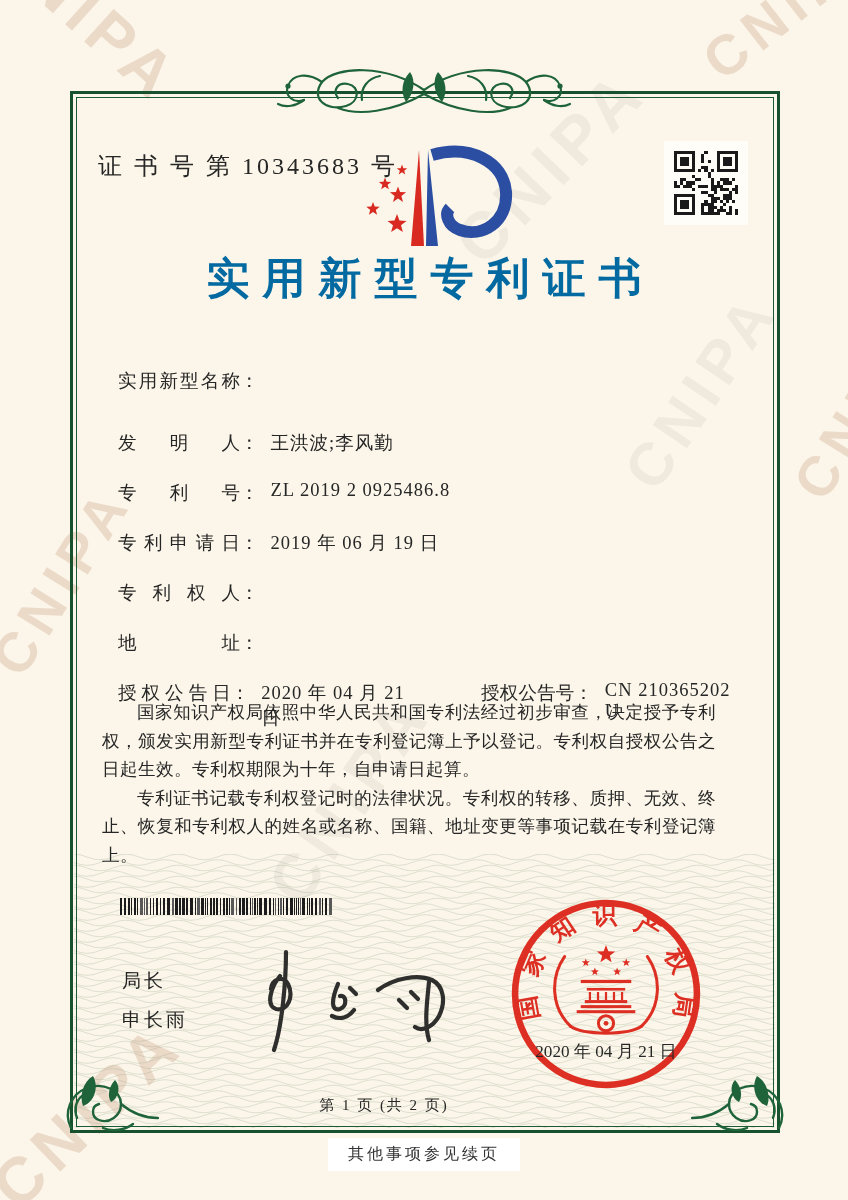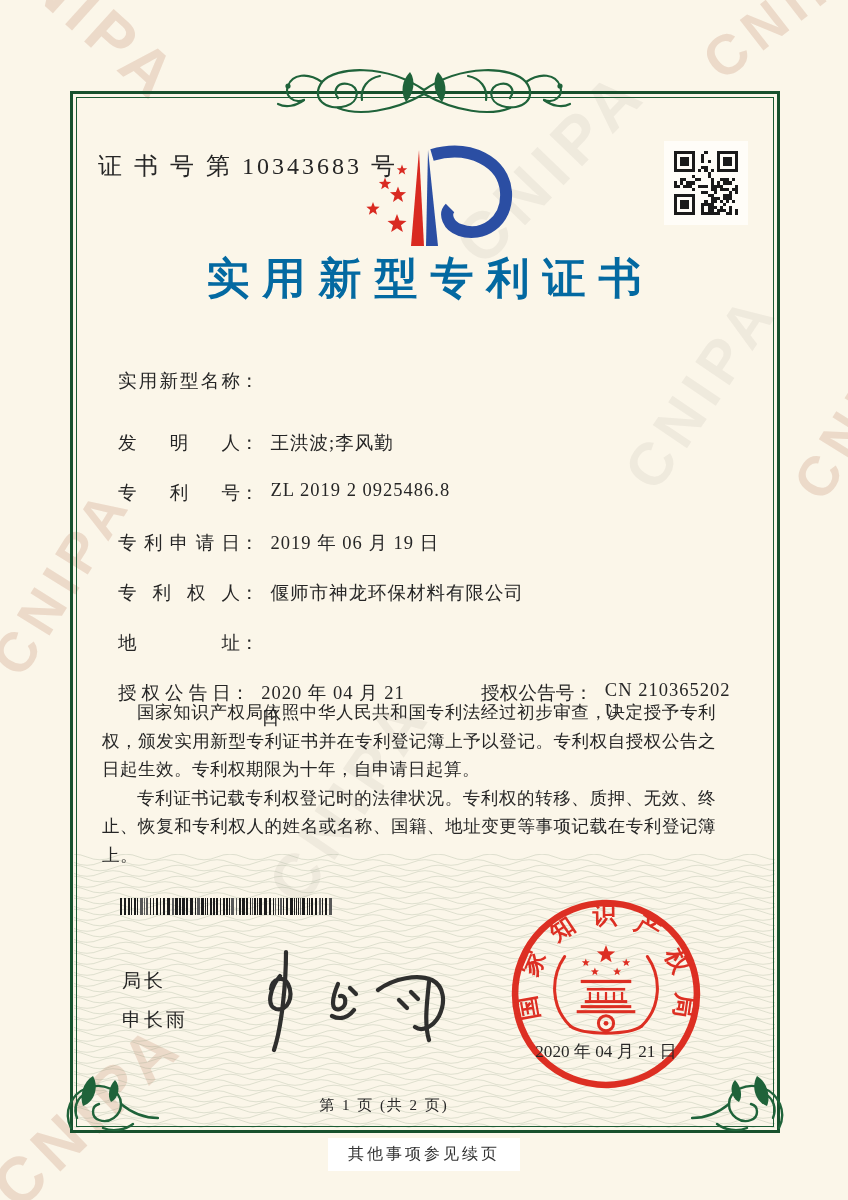--- a/index.html
+++ b/index.html
@@ -417,21 +417,20 @@
       <span class="fvalue">ZL 2019 2 0925486.8</span>
     </div>
     <div class="frow">
       <span class="flabel">专利申请日</span>
         <span class="fcolon">：</span>
       <span class="fvalue">2019 年 06 月 19 日</span>
     </div>
     <div class="frow">
       <span class="flabel">专利权人</span>
         <span class="fcolon">：</span>
-      <span class="fvalue">偃师市神龙环保材料有限公司</span>
     </div>
     <div class="frow">
       <span class="flabel">地址</span>
         <span class="fcolon">：</span>
     </div>
     <div class="frow">
       <span class="flabel">授权公告日</span>
         <span class="fcolon">：</span>
       <span class="fvalue">2020 年 04 月 21 日</span>
       <span class="fpair2">

